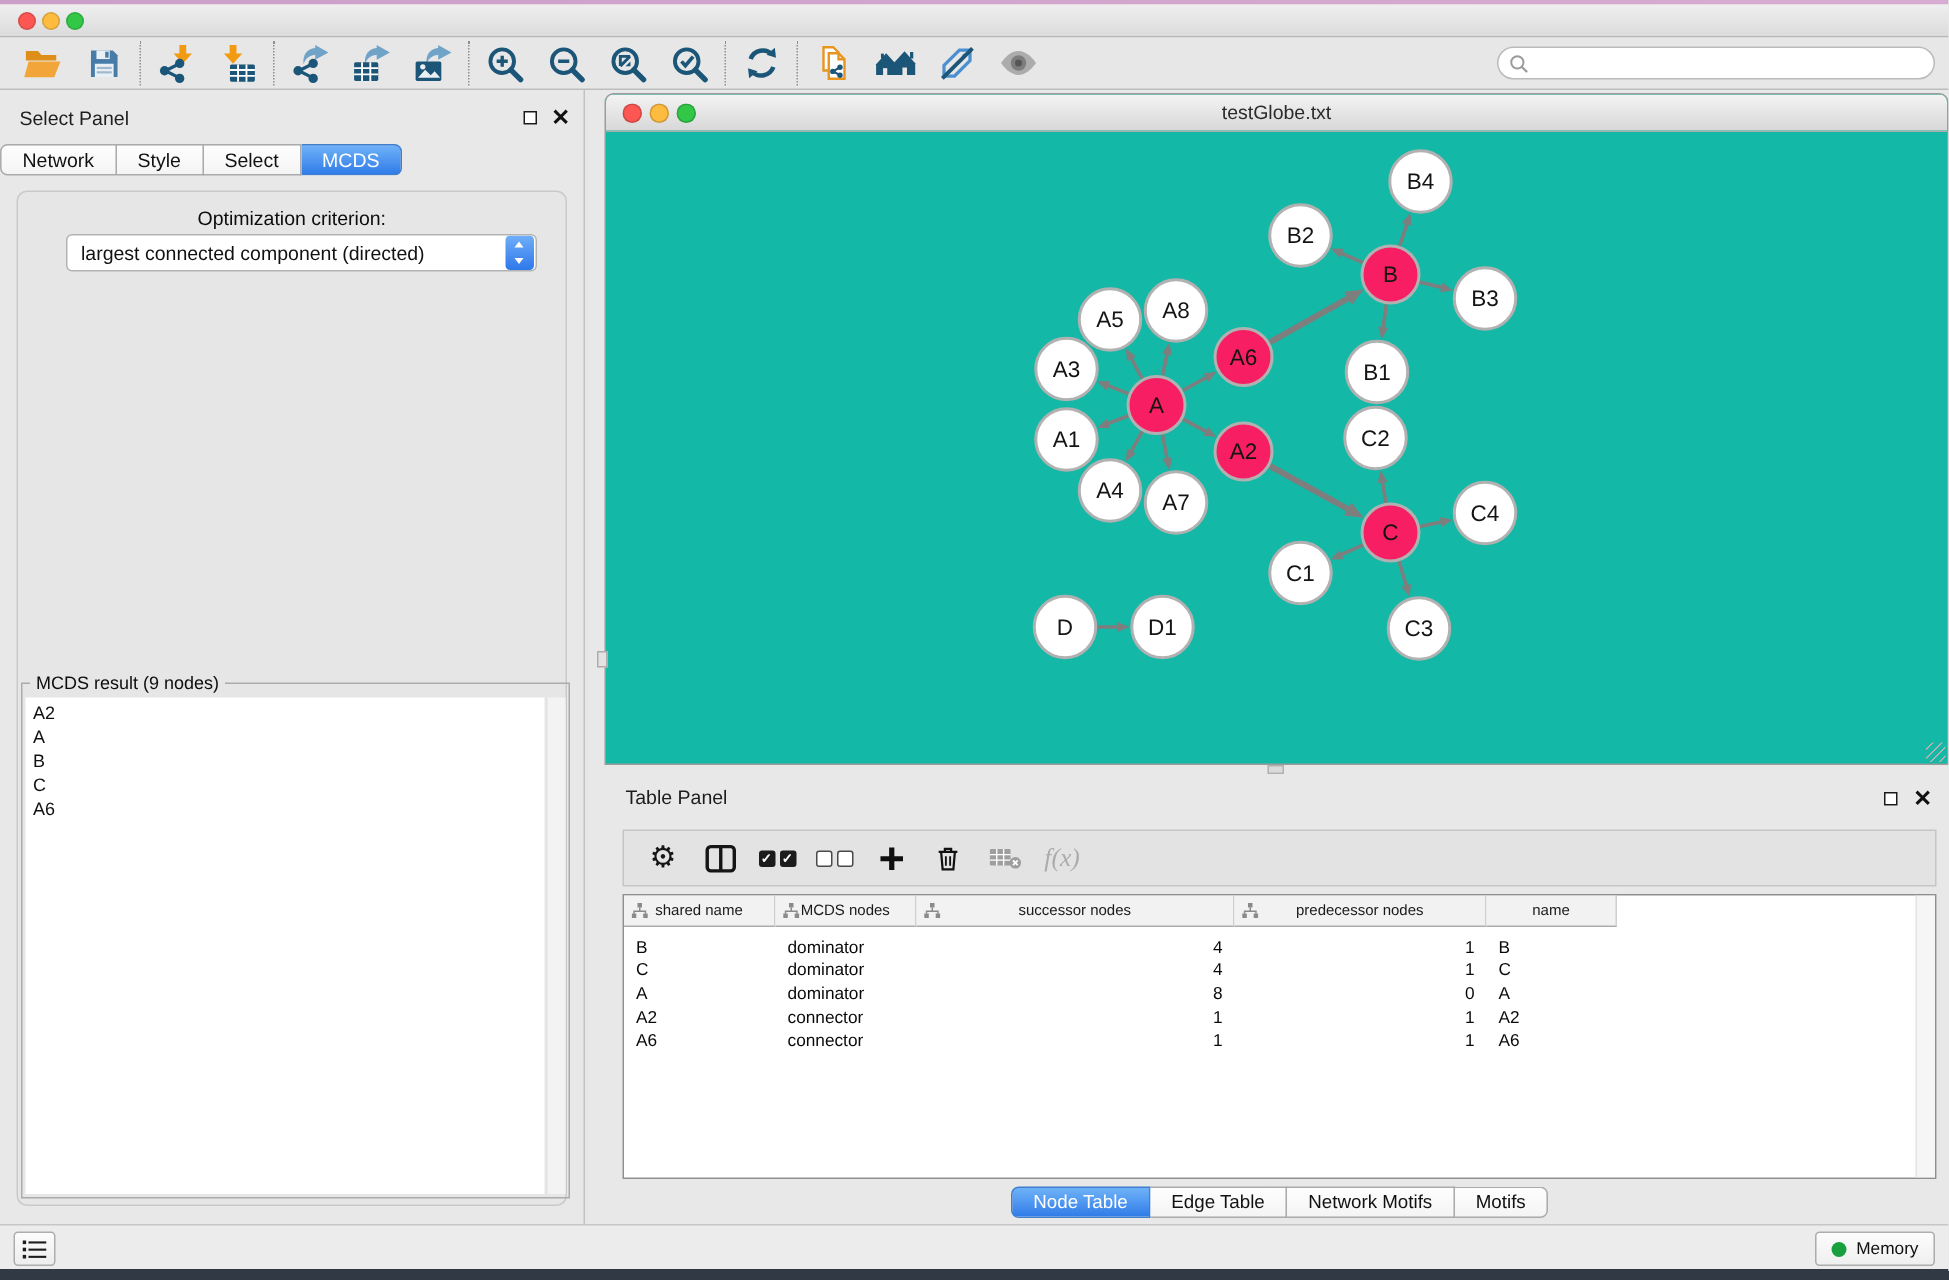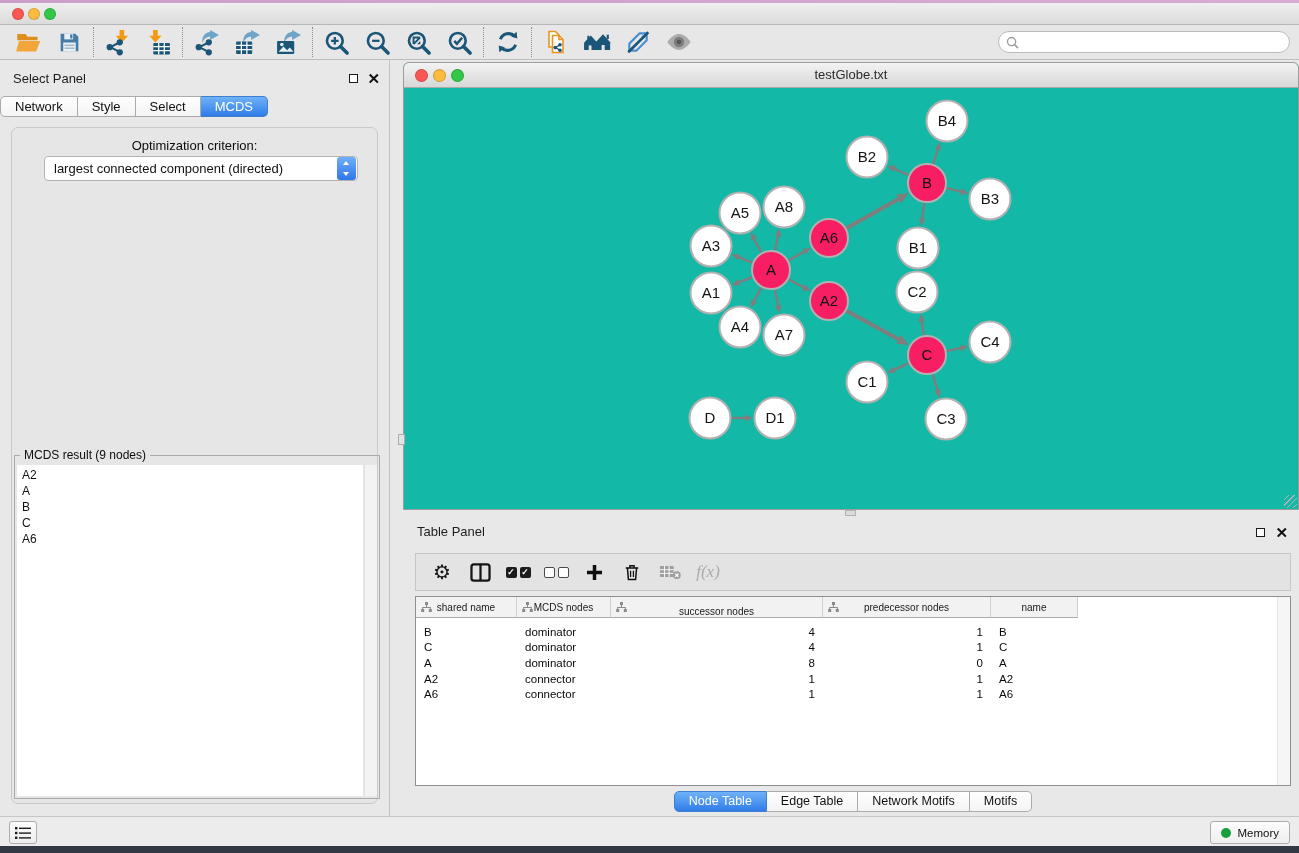--- a/index.html
+++ b/index.html
@@ -507,21 +507,21 @@
         <svg class="hic" width="11" height="11" viewBox="0 0 11 11">
           <g fill="#8a8a8a">
             <rect x="4" y="0" width="3" height="3"></rect>
             <rect x="0.2" y="7" width="3" height="3"></rect>
             <rect x="7.8" y="7" width="3" height="3"></rect>
             <path d="M5 3h1v2H9.8v2h-1V6H2.2v1h-1V5H5z"></path>
           </g>
         </svg>
         <span>MCDS nodes</span>
       </div>
-      <div class="th" style="width: 212px; align-items: flex-end;">
+      <div class="th" style="width: 212px;">
         <svg class="hic" width="11" height="11" viewBox="0 0 11 11">
           <g fill="#8a8a8a">
             <rect x="4" y="0" width="3" height="3"></rect>
             <rect x="0.2" y="7" width="3" height="3"></rect>
             <rect x="7.8" y="7" width="3" height="3"></rect>
             <path d="M5 3h1v2H9.8v2h-1V6H2.2v1h-1V5H5z"></path>
           </g>
         </svg>
         <span>successor nodes</span>
       </div>

